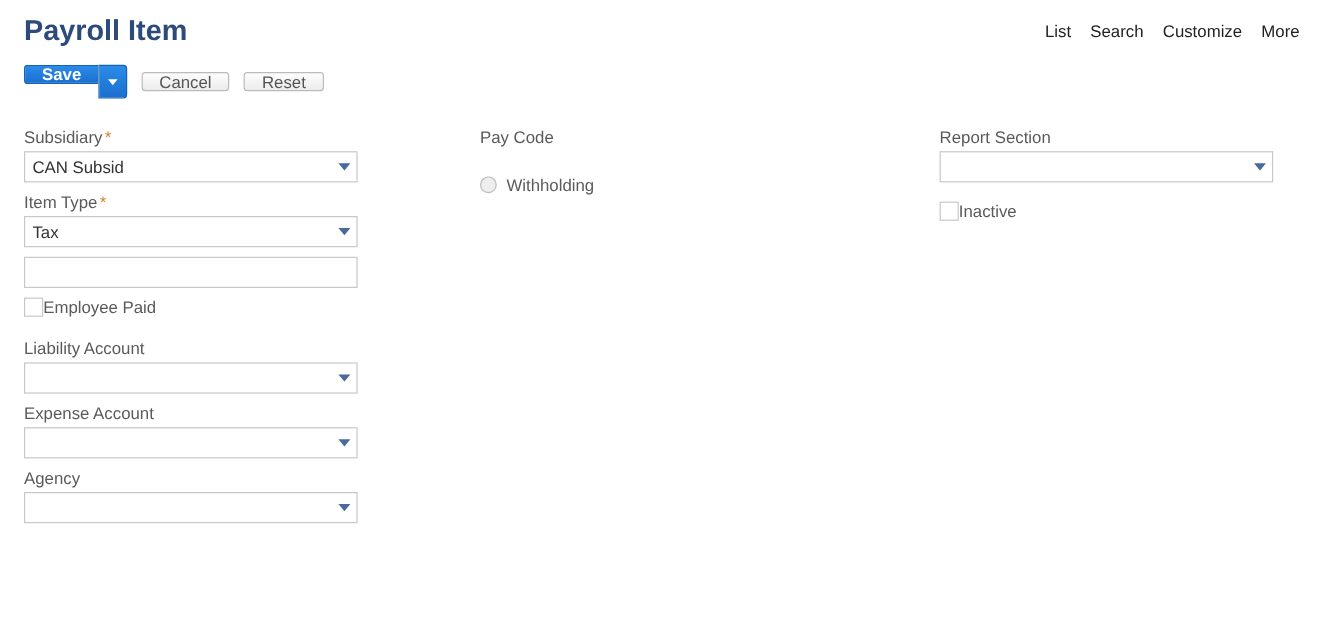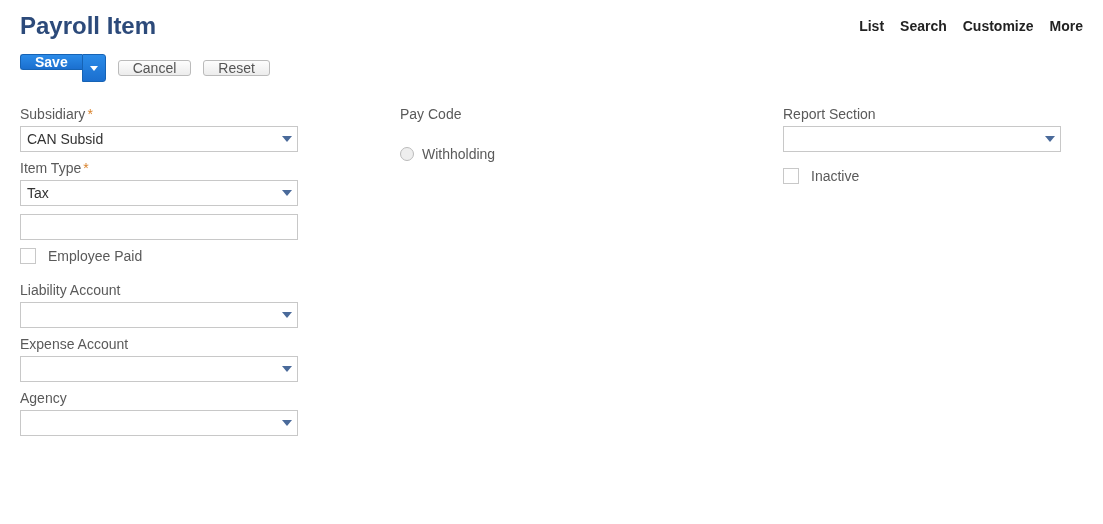--- a/index.html
+++ b/index.html
@@ -22,21 +22,21 @@
     font-weight: 600;
     color: #2c4a7a;
     margin: 0;
   }
   .header-actions {
     display: flex;
     gap: 16px;
   }
   .header-link {
     font-size: 14px;
-    font-weight: 700;
+    font-weight: 400;
     color: #222;
     cursor: pointer;
   }
   .toolbar {
     margin-top: 14px;
     display: flex;
     gap: 12px;
     align-items: center;
   }
   .btn {
@@ -137,21 +137,21 @@
   .text-input {
     width: 278px;
     height: 26px;
     border: 1px solid #c8c8c8;
     padding: 2px 6px;
     font-size: 14px;
   }
   .checkbox-row {
     display: flex;
     align-items: center;
-    gap: 12px;
+    gap: 0;
     margin-bottom: 18px;
   }
   .checkbox-box {
     width: 16px;
     height: 16px;
     border: 1px solid #c8c8c8;
     background: #fff;
     cursor: pointer;
   }
   .checkbox-label {

